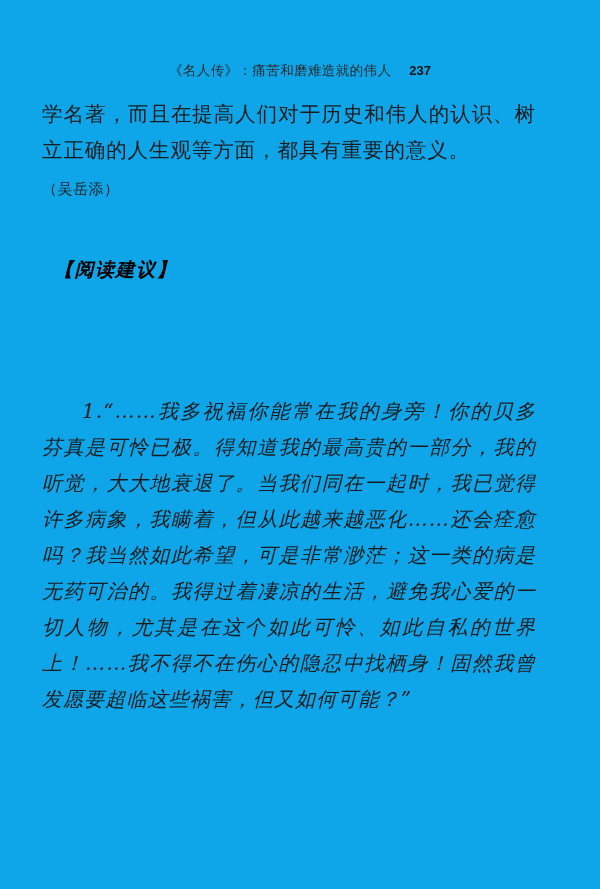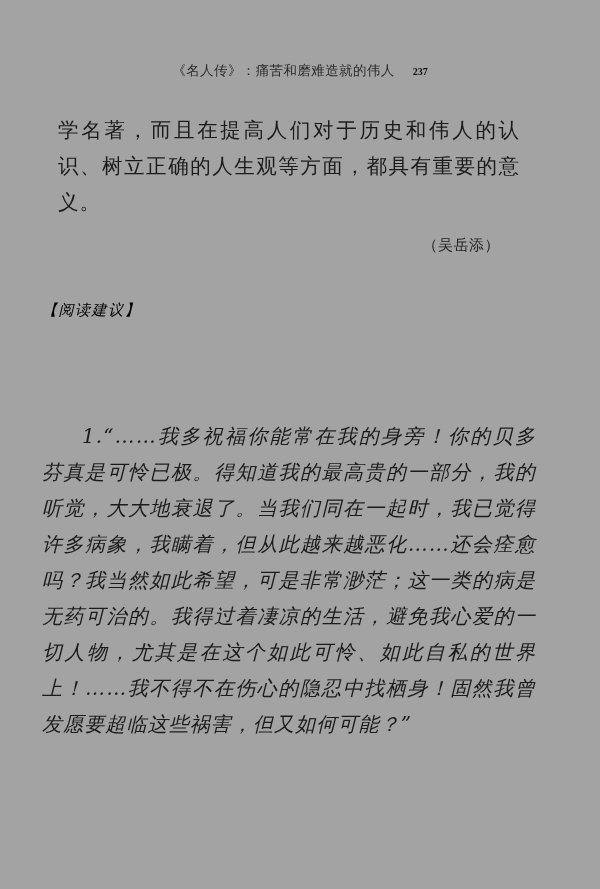--- a/index.html
+++ b/index.html
@@ -7,21 +7,21 @@
     padding: 0;
     background: #ffffff;
   }
   body {
     font-family: "DejaVu Serif", serif;
   }
   .page {
     position: relative;
     width: 600px;
     height: 889px;
-    background: #a3a3a3;
+    background: #0ea5e9;
     overflow: hidden;
   }
 
   
   .runhead {
     position: absolute;
     left: 0;
     top: 62px;
     width: 600px;
     height: 24px;
@@ -30,22 +30,22 @@
     justify-content: center;
   }
   .runhead-title {
     font-family: "DejaVu Serif", "Liberation Serif", serif;
     font-size: 13.5px;
     letter-spacing: 0.4px;
     color: #2a2a2a;
     white-space: nowrap;
   }
   .runhead-pageno {
-    font-family: Liberation Serif, serif;
-    font-size: 10px;
+    font-family: Liberation Sans, sans-serif;
+    font-size: 13px;
     font-weight: bold;
     color: #111111;
     margin-left: 18px;
   }
 
   
   .content {
     position: absolute;
     left: 42px;
     top: 96px;
@@ -53,44 +53,44 @@
   }
 
   .para {
     font-family: "DejaVu Serif", "Liberation Serif", serif;
     font-size: 20.5px;
     line-height: 36px;
     color: #1b1b1b;
     text-align: justify;
     text-justify: inter-character;
     letter-spacing: 0.9px;
-    margin: 16px;
+    margin: 0;
   }
   .para.indent {
     text-indent: 2em;
   }
 
   .attribution {
     font-family: "DejaVu Serif", "Liberation Serif", serif;
     font-size: 15px;
     color: #222222;
-    text-align: right;
+    text-align: left;
     letter-spacing: 0.5px;
     margin: 12px 36px 0 0;
   }
 
   
   .section-heading {
     font-family: "DejaVu Serif", "Liberation Serif", serif;
-    font-size: 15px;
-    font-weight: normal;
+    font-size: 19px;
+    font-weight: bold;
     font-style: italic;
     color: #000000;
     letter-spacing: 1.5px;
-    margin: 0;
+    margin: 12px;
   }
 
   
   .excerpt {
     font-family: "DejaVu Serif", "Liberation Serif", serif;
     font-size: 20px;
     font-style: italic;
     line-height: 36px;
     color: #1b1b1b;
     text-align: justify;

